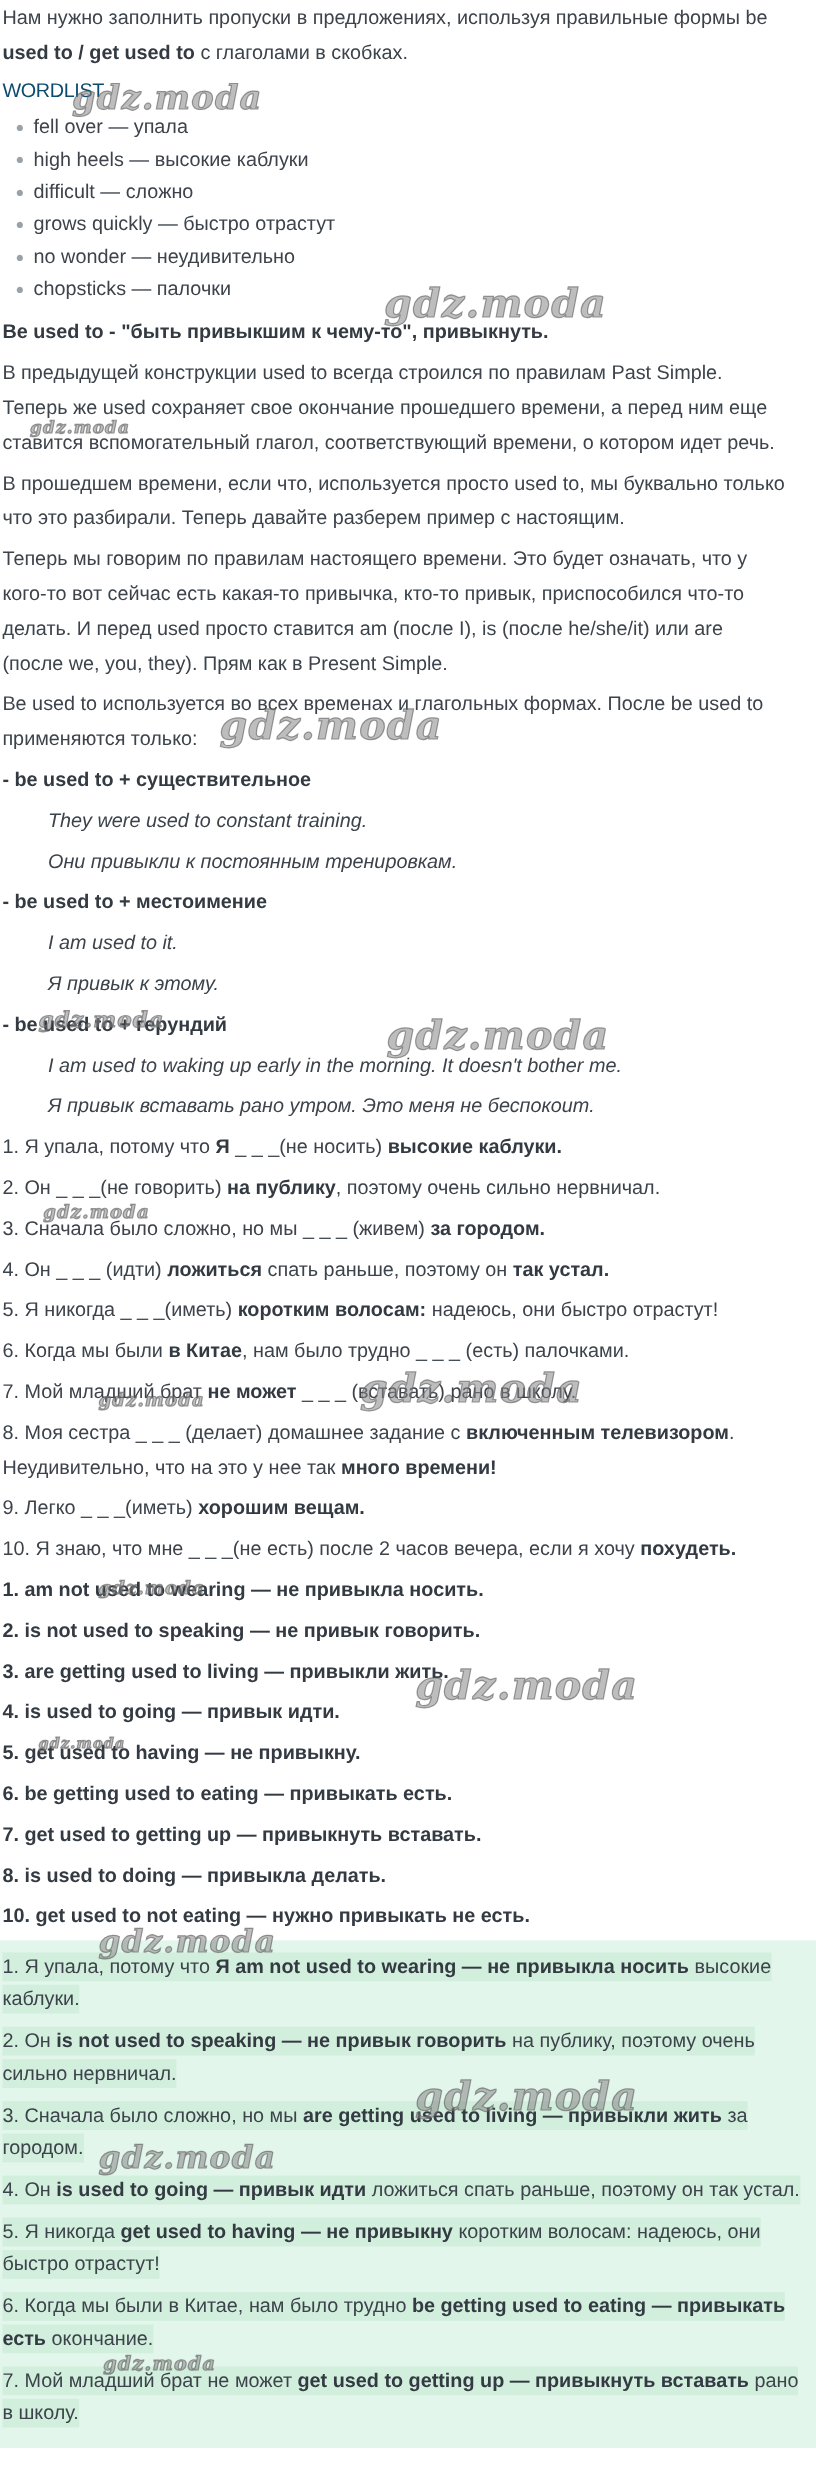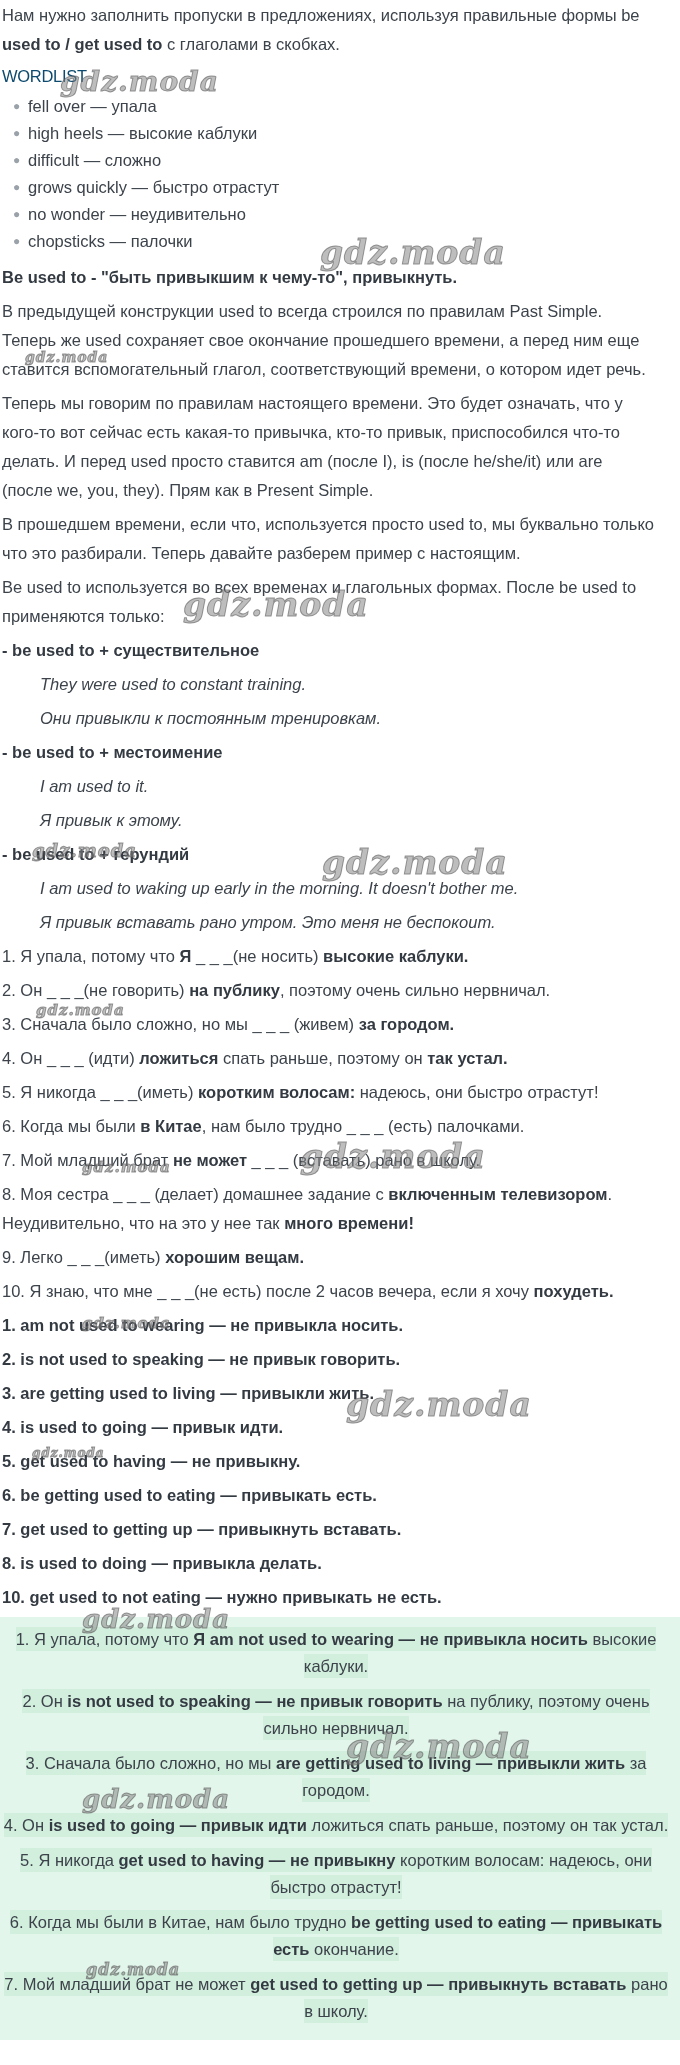--- a/index.html
+++ b/index.html
@@ -24,21 +24,21 @@
   }
   .wordlist .bullet {
     position:absolute; left:11px; top:0; color:#9aa2a9; font-size:12px;
   }
   .construction { margin-bottom:6px; }
   .question { margin:0 0 4px 0; }
   .answer-line { margin:0 0 3px 0; }
   .green {
     background:#e3f6ec; padding:9px 6px 7px 2px; margin-top:2px;
   }
-  .green p { line-height:27px; margin:0 4px 8px 0;text-align:center; }
+  .green p { line-height:27px; margin:0 4px 8px 0; }
   .green .hl {
     background:#d2eedd; padding:3px 0;
     -webkit-box-decoration-break:clone; box-decoration-break:clone;
   }
   .wm {
     position:absolute; left:0; top:0;
     font-family:"DejaVu Serif", serif; font-weight:700;
     color:rgba(145,145,145,0.30);
     -webkit-text-stroke:1px rgba(95,95,95,0.62);
     text-shadow:0 0 1px rgba(120,120,120,0.35);
@@ -56,22 +56,22 @@
       <div class="wordlist">
         <div class="li"><span class="bullet">●</span><span>fell over — упала</span></div>
         <div class="li"><span class="bullet">●</span><span>high heels — высокие каблуки</span></div>
         <div class="li"><span class="bullet">●</span><span>difficult — сложно</span></div>
         <div class="li"><span class="bullet">●</span><span>grows quickly — быстро отрастут</span></div>
         <div class="li"><span class="bullet">●</span><span>no wonder — неудивительно</span></div>
         <div class="li"><span class="bullet">●</span><span>chopsticks — палочки</span></div>
       </div>
       <p class="construction"><span class="b">Be used to - "быть привыкшим к чему-то", привыкнуть.</span></p>
       <p><span>В предыдущей конструкции used to всегда строился по правилам Past Simple. Теперь же used сохраняет свое окончание прошедшего времени, а перед ним еще ставится вспомогательный глагол, соответствующий времени, о котором идет речь.</span></p>
+      <p><span>В прошедшем времени, если что, используется просто used to, мы буквально только что это разбирали. Теперь давайте разберем пример с настоящим.</span></p>
       <p><span>Теперь мы говорим по правилам настоящего времени. Это будет означать, что у кого-то вот сейчас есть какая-то привычка, кто-то привык, приспособился что-то делать. И перед used просто ставится am (после I), is (после he/she/it) или are (после we, you, they). Прям как в Present Simple.</span></p>
-      <p><span>В прошедшем времени, если что, используется просто used to, мы буквально только что это разбирали. Теперь давайте разберем пример с настоящим.</span></p>
       <p><span>Be used to используется во всех временах и глагольных формах. После be used to применяются только:</span></p>
       <p class="construction"><span class="b">- be used to + существительное</span></p>
       <p class="construction"><span class="i">They were used to constant training.</span></p>
       <p class="construction"><span class="i">Они привыкли к постоянным тренировкам.</span></p>
       <p class="construction"><span class="b">- be used to + местоимение</span></p>
       <p class="construction"><span class="i">I am used to it.</span></p>
       <p class="construction"><span class="i">Я привык к этому.</span></p>
       <p class="construction"><span class="b">- be used to + герундий</span></p>
       <p class="construction"><span class="i">I am used to waking up early in the morning. It doesn't bother me.</span></p>
       <p class="construction"><span class="i">Я привык вставать рано утром. Это меня не беспокоит.</span></p>

